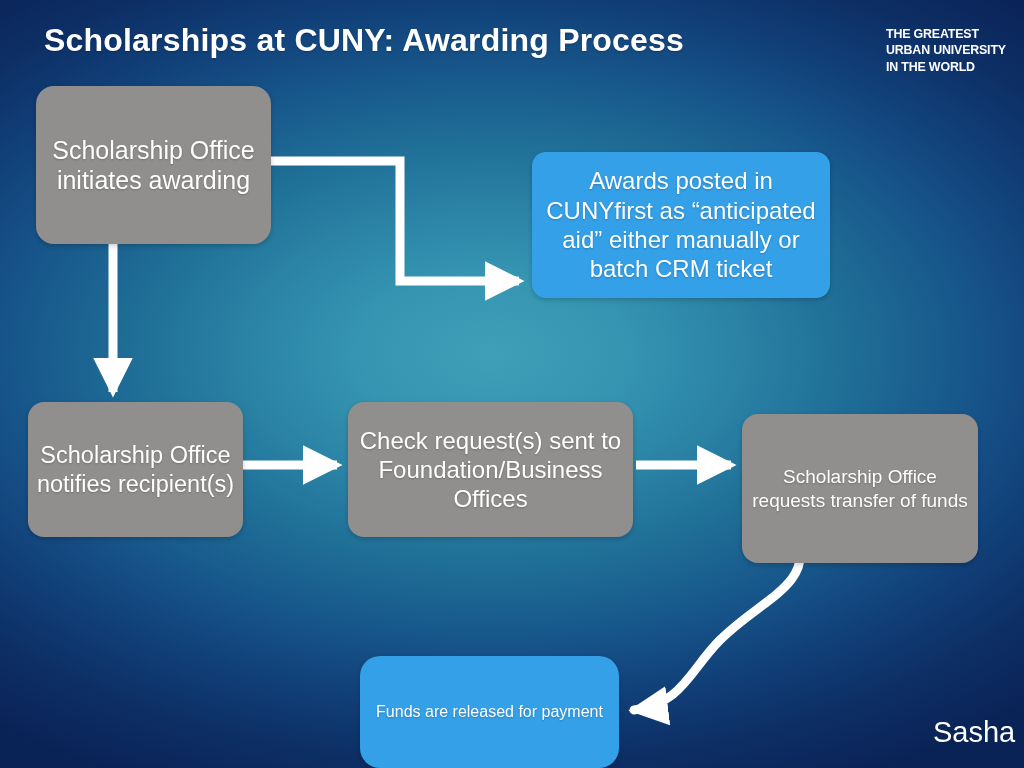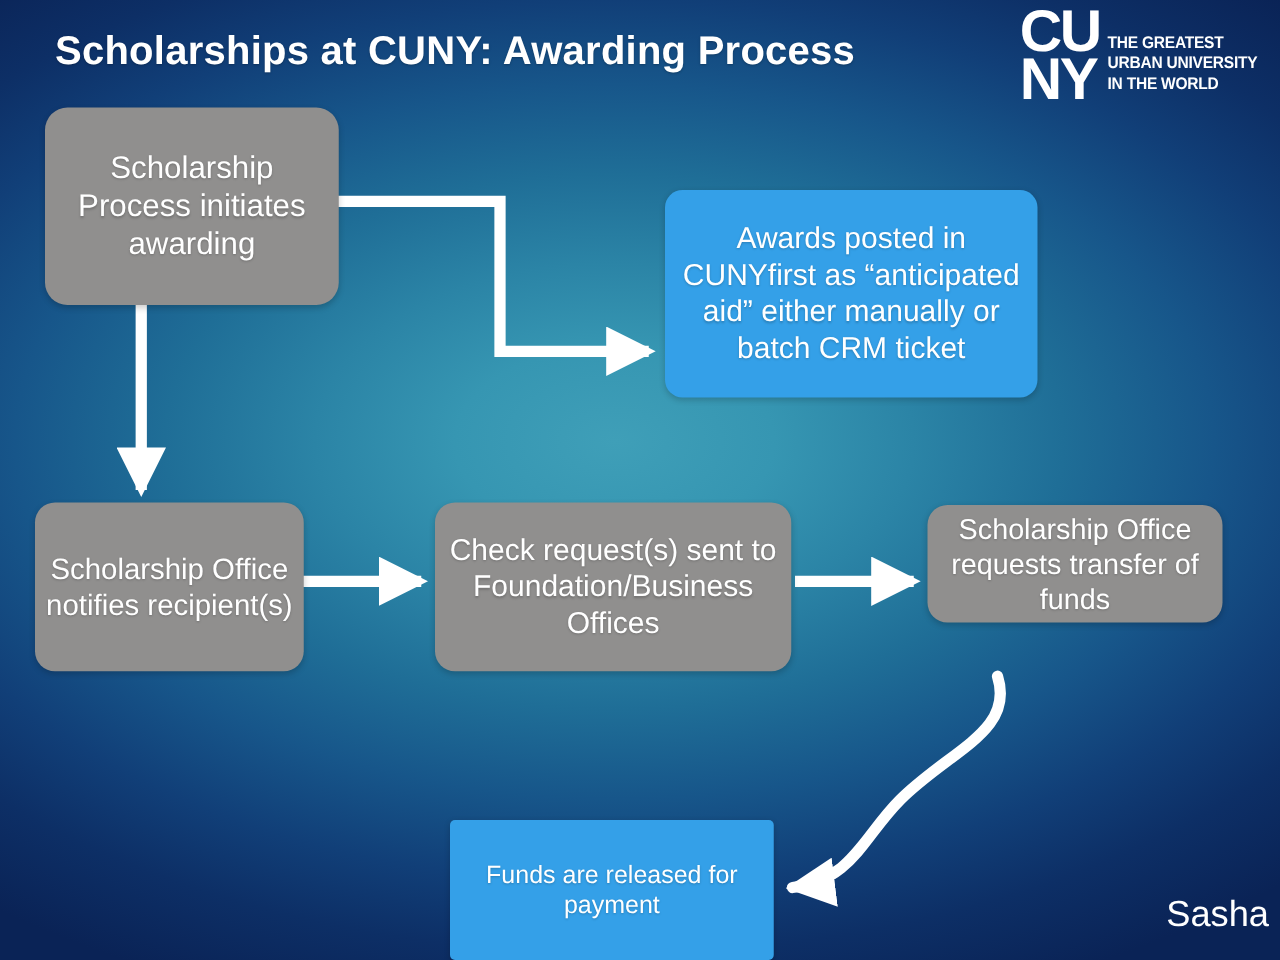--- a/index.html
+++ b/index.html
@@ -91,25 +91,25 @@
   .box.gray {
     background: #908f8e;
     box-shadow: 0 2px 5px rgba(0,0,0,0.20);
   }
   .box.blue {
     background: #34a0e8;
     box-shadow: 0 2px 5px rgba(0,0,0,0.20);
   }
 
   #box-initiates  { left: 36px;  top: 86px;  width: 235px; height: 158px; font-size: 25px; border-radius: 18px; }
-  #box-awards     { left: 532px; top: 152px; width: 298px; height: 166px; font-size: 24px; border-radius: 14px; }
+  #box-awards     { left: 532px; top: 152px; width: 298px; height: 146px; font-size: 24px; border-radius: 14px; }
   #box-notifies   { left: 28px;  top: 402px; width: 215px; height: 135px; font-size: 23.5px; }
   #box-check      { left: 348px; top: 402px; width: 285px; height: 135px; font-size: 24px; }
-  #box-transfer   { left: 742px; top: 404px; width: 236px; height: 94px; font-size: 23px; }
-  #box-funds      { left: 360px; top: 656px; width: 259px; height: 112px; font-size: 20px; border-radius: 4px; }
+  #box-transfer   { left: 742px; top: 414px; width: 236px; height: 149px; font-size: 19px; }
+  #box-funds      { left: 360px; top: 656px; width: 259px; height: 112px; font-size: 16px; border-radius: 20px; }
 
   
   #connectors {
     position: absolute;
     left: 0;
     top: 0;
     width: 1024px;
     height: 768px;
     pointer-events: none;
   }
@@ -125,24 +125,20 @@
   }
 </style>
 </head>
 <body>
 
 <div id="slide">
 
   <div id="title">Scholarships at CUNY: Awarding Process</div>
 
   <div id="logo">
-    <div id="logo-letters">
-      <span>CU</span>
-      <span>NY</span>
-    </div>
     <div id="logo-tag">
       <div>THE GREATEST</div>
       <div>URBAN UNIVERSITY</div>
       <div>IN THE WORLD</div>
     </div>
   </div>
 
   <svg id="connectors" viewBox="0 0 1024 768" xmlns="http://www.w3.org/2000/svg">
     <defs>
       <marker id="ah" viewBox="0 0 10 10" refX="8.6" refY="5" markerWidth="4.4" markerHeight="4.4" orient="auto-start-reverse">
@@ -167,21 +163,21 @@
     <g>
       <path d="M 636 465 L 731 465" fill="none" stroke="#ffffff" stroke-width="9" stroke-linecap="butt" marker-end="url(#ah)"></path>
     </g>
 
     <g>
       <path d="M 798 541 C 812 585, 760 600, 720 640 C 690 670, 682 704, 634 710" fill="none" stroke="#ffffff" stroke-width="9" stroke-linecap="round" marker-end="url(#ah)"></path>
     </g>
   </svg>
 
   <div class="box gray" id="box-initiates">
-    <span>Scholarship Process initiates awarding</span>
+    <span>Scholarship Office initiates awarding</span>
   </div>
 
   <div class="box blue" id="box-awards">
     <span>Awards posted in CUNYfirst as “anticipated aid” either manually or batch CRM ticket</span>
   </div>
 
   <div class="box gray" id="box-notifies">
     <span>Scholarship Office notifies recipient(s)</span>
   </div>
 

